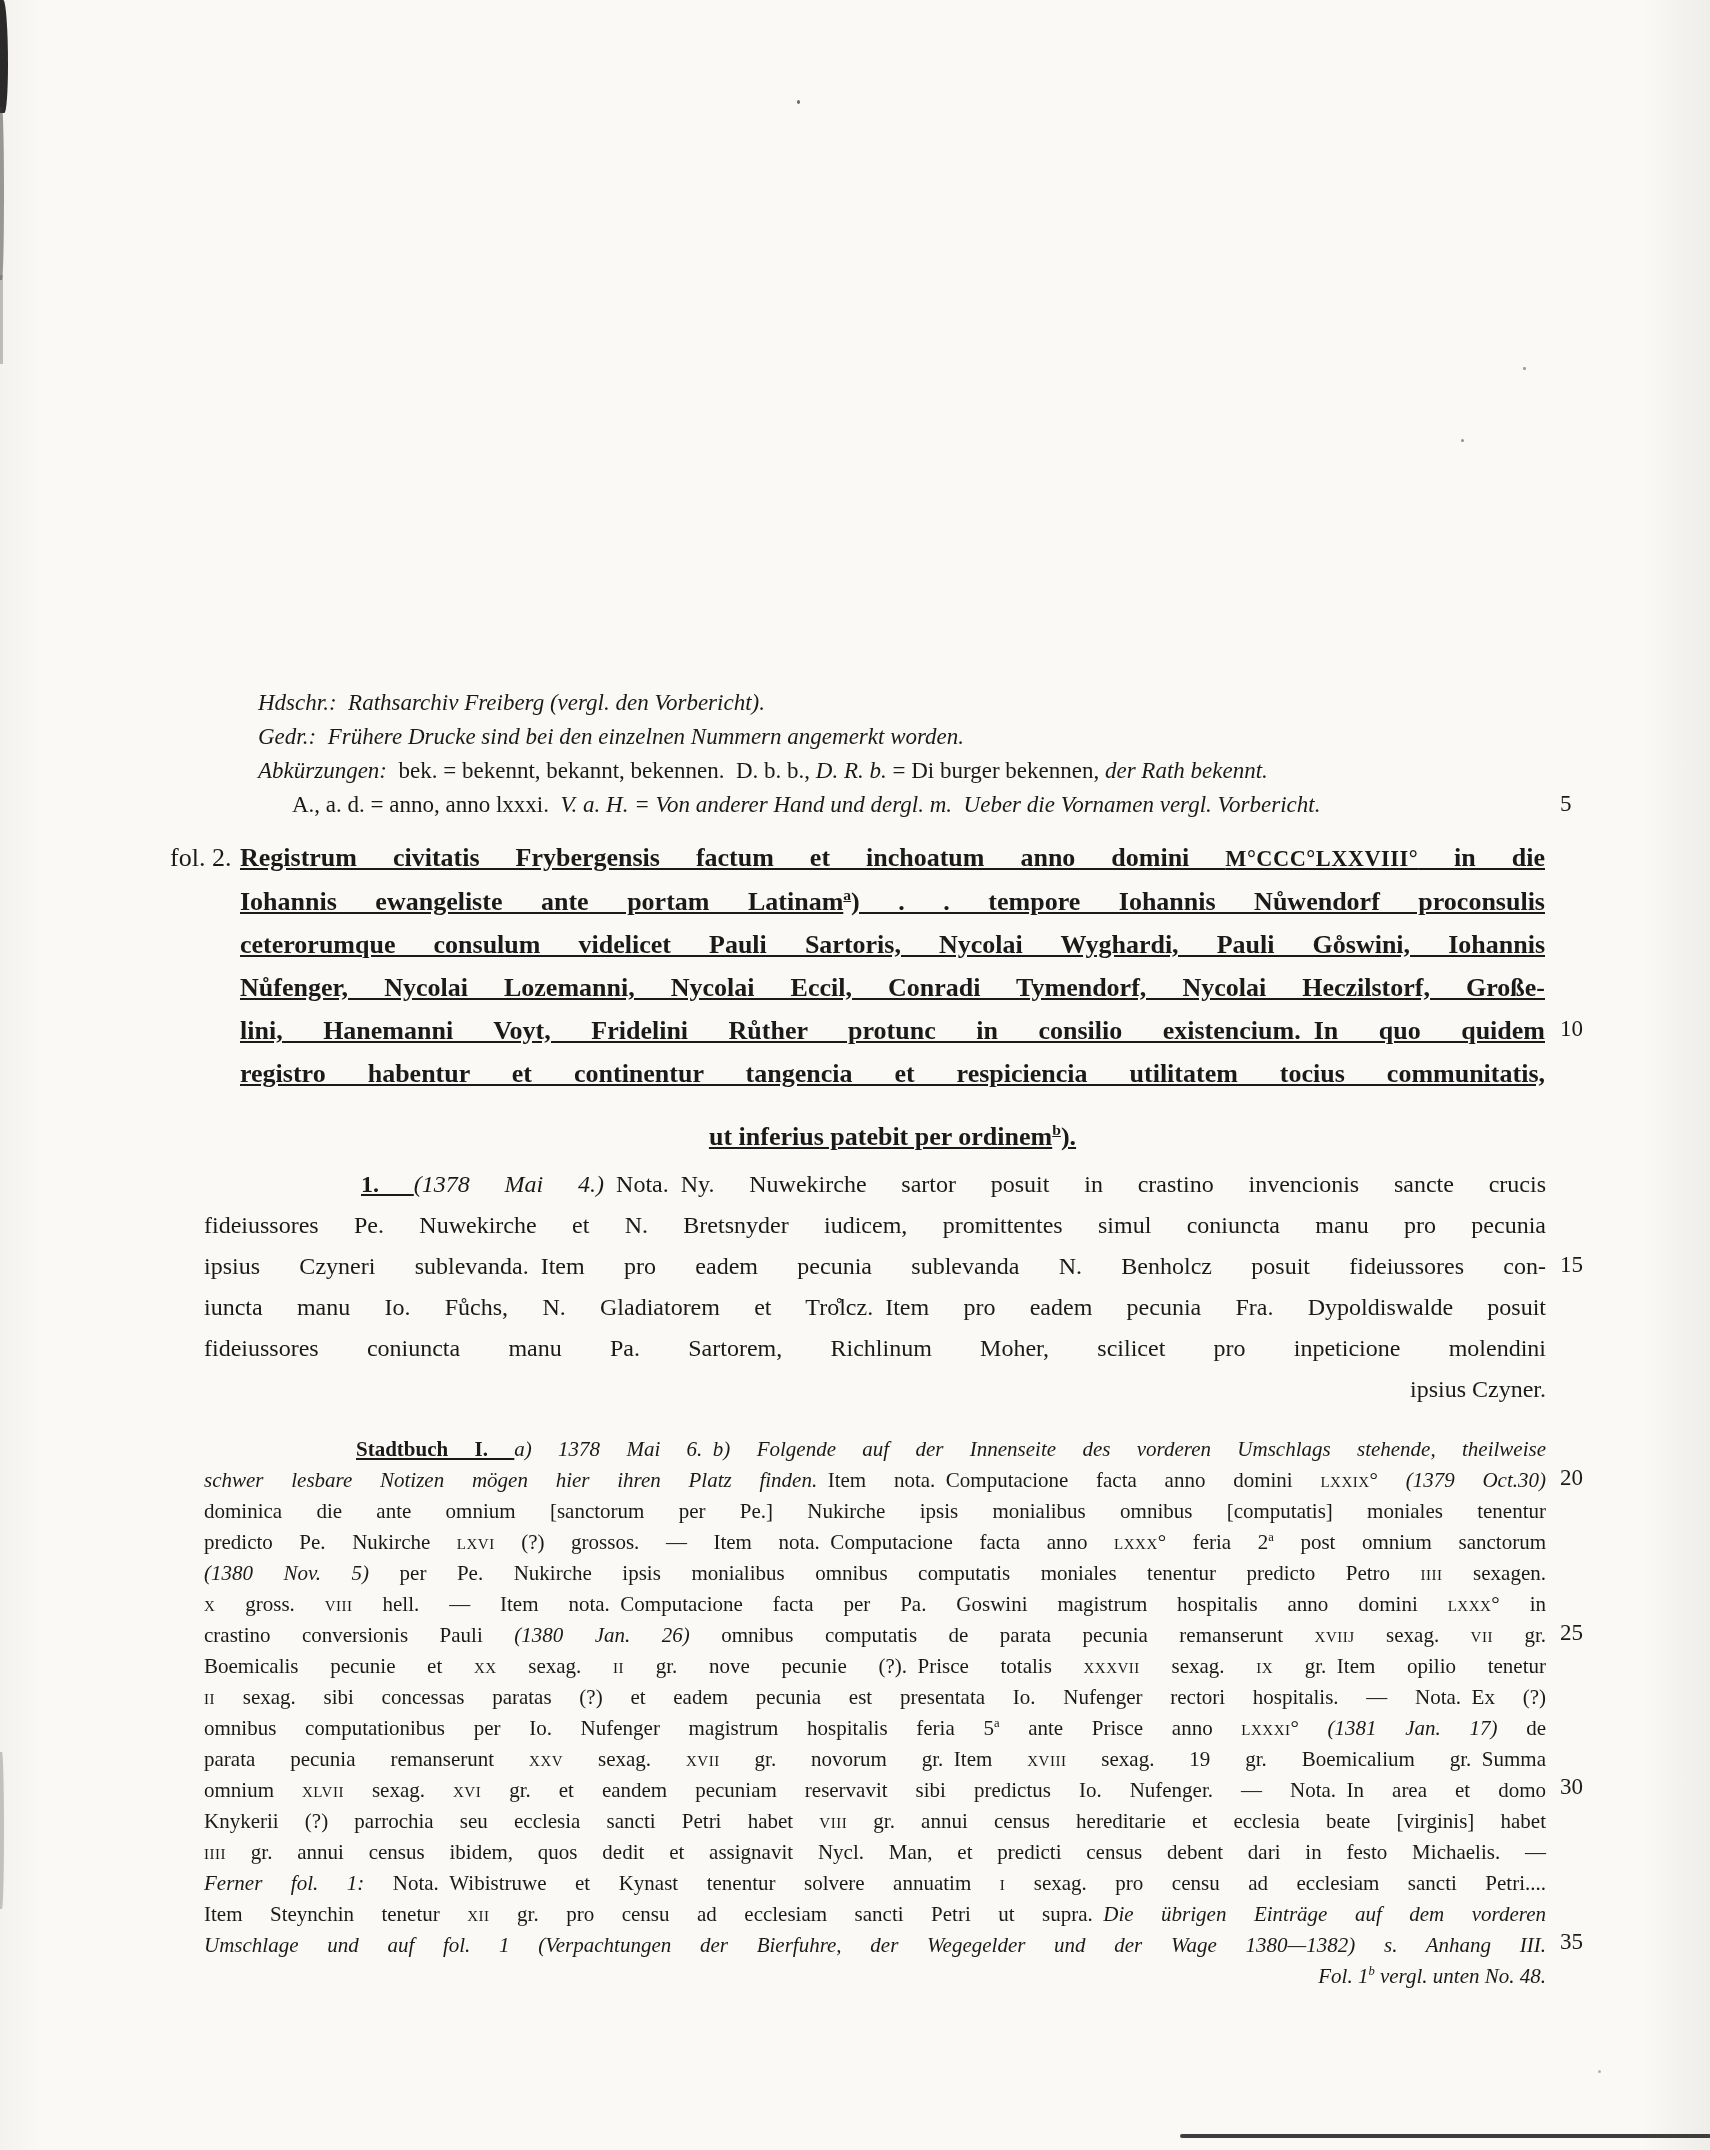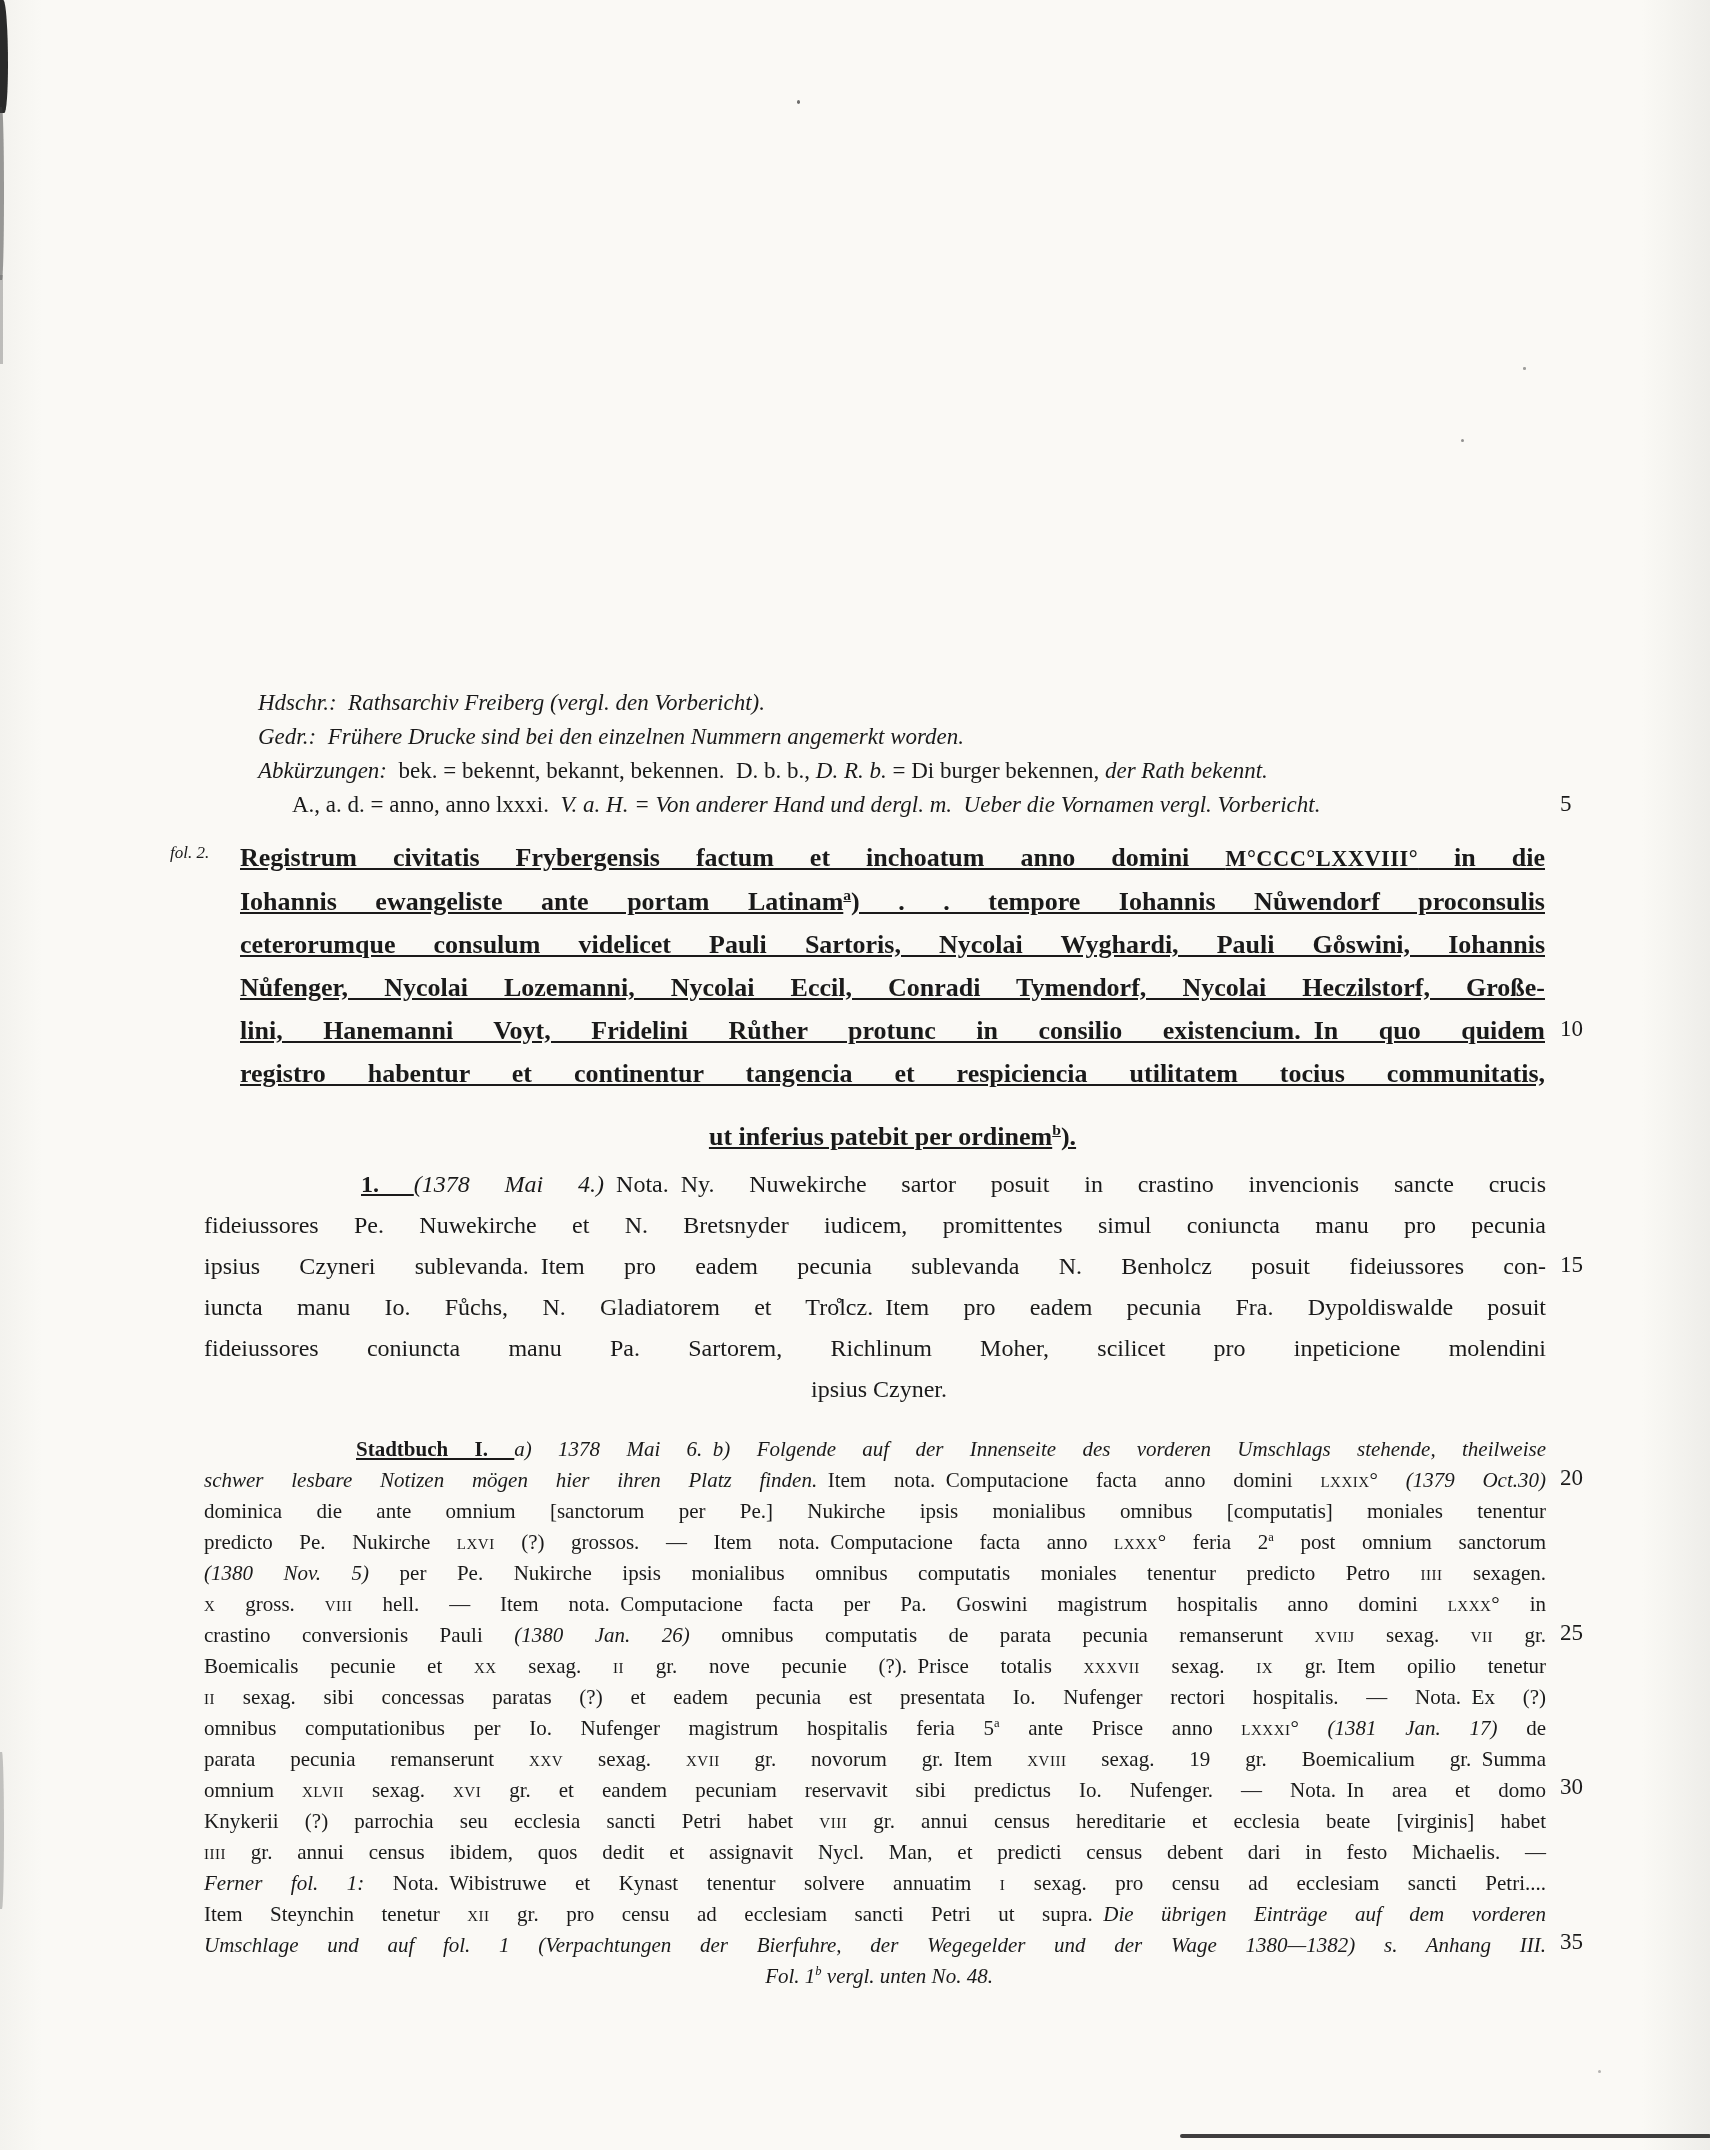--- a/index.html
+++ b/index.html
@@ -18,38 +18,38 @@
     letter-spacing:3.1px;line-height:1.1;
   }
   .notes{
     position:absolute;left:258px;top:686px;width:1299px;
     font-size:23px;line-height:34px;
   }
   .nline{white-space:nowrap;}
   .nline.indent1{padding-left:34px;}
   .folio-note{
     position:absolute;left:170px;top:843px;
-    font-style:italic;font-size:17px;
+    font-size:26px;
   }
   .boldpara{
     position:absolute;left:240px;top:836px;width:1305px;
     font-size:26px;line-height:43px;font-weight:bold;
   }
   .entry1{
     position:absolute;left:204px;top:1164px;width:1342px;
     font-size:24px;line-height:41px;
   }
   .footnote{
     position:absolute;left:204px;top:1434px;width:1342px;
     font-size:21px;line-height:31px;
   }
   .tline{position:relative;}
   .tline.just{text-align:justify;text-align-last:justify;}
   .tline.center{text-align:center;margin-top:20px;}
-  .tline.left{text-align:center;margin-left:8px;}
+  .tline.left{text-align:right;margin-left:8px;}
   .seg.i{font-style:italic;}
   .seg.b{font-weight:bold;text-decoration:underline;}
   .seg.sc{font-variant:small-caps;letter-spacing:0.5px;}
   .seg.sup{vertical-align:super;font-size:60%;line-height:0;}
   .seg.rn{font-size:86%;letter-spacing:0.5px;}
   .mn{position:absolute;left:1560px;font-size:23px;}
   .mn1{top:791px}.mn2{top:1016px}.mn3{top:1252px}
   .mn4{top:1465px}.mn5{top:1620px}.mn6{top:1774px}.mn7{top:1929px}
   .artifact{position:absolute;}
 </style>

